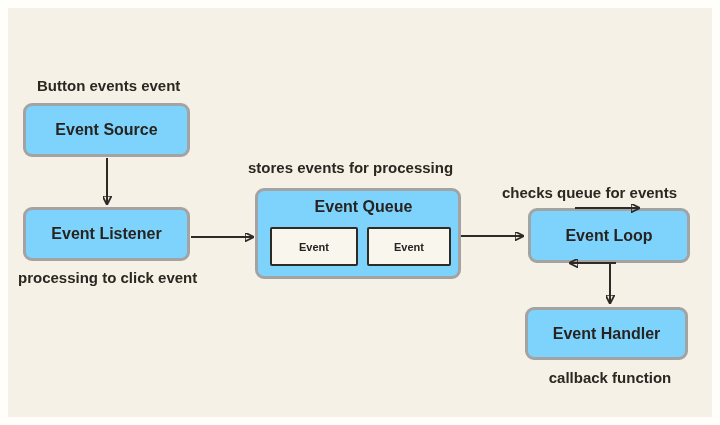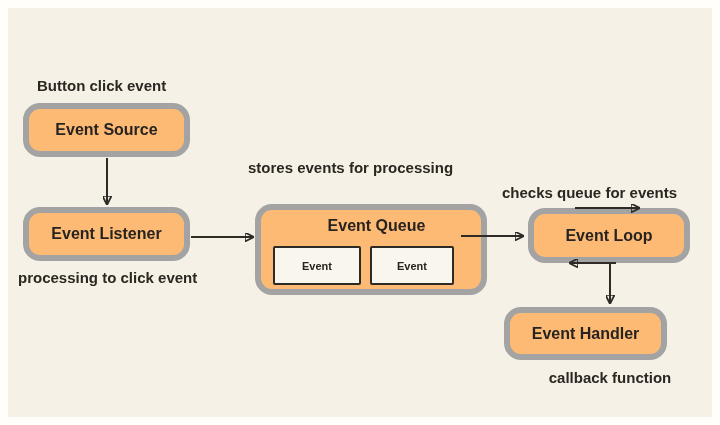--- a/index.html
+++ b/index.html
@@ -27,37 +27,37 @@
     text-align: center;
     font-size: 29px;
     font-weight: 800;
     letter-spacing: 0.2px;
     color: #272320;
   }
 
   .node {
     position: absolute;
     box-sizing: border-box;
-    border: 6px solid #a3a3a3;
-    border-radius: 17px;
-    background: #fdba74;
+    border: 3px solid #a3a3a3;
+    border-radius: 9px;
+    background: #7dd3fc;
     display: flex;
     align-items: center;
     justify-content: center;
     font-size: 16px;
     font-weight: 700;
     color: #272320;
   }
   .node-event-source   { left: 15px;  top: 95px;  width: 167px; height: 54px; }
   .node-event-listener { left: 15px;  top: 199px; width: 167px; height: 54px; }
   .node-event-loop     { left: 520px; top: 200px; width: 162px; height: 55px; }
-  .node-event-handler  { left: 496px; top: 299px; width: 163px; height: 53px; }
+  .node-event-handler  { left: 517px; top: 299px; width: 163px; height: 53px; }
 
   .node-event-queue {
-    left: 247px; top: 196px; width: 232px; height: 91px;
+    left: 247px; top: 180px; width: 206px; height: 91px;
     display: block;
     padding-left: 11px;
   }
   .queue-title {
     margin-top: 7px;
     text-align: center;
     font-size: 16px;
     font-weight: 700;
     color: #272320;
   }
@@ -103,21 +103,21 @@
     fill: none;
   }
 </style>
 </head>
 <body>
 
 <div class="page">
   <div class="canvas">
 
 
-    <div class="annotation ann-button-click">Button click event</div>
+    <div class="annotation ann-button-click">Button events event</div>
     <div class="annotation ann-stores">stores events for processing</div>
     <div class="annotation ann-checks">checks queue for events</div>
     <div class="annotation ann-subscribes">processing to click event</div>
     <div class="annotation ann-callback">callback function</div>
 
     <div class="node node-event-source">
       <span>Event Source</span>
     </div>
 
     <div class="node node-event-listener">

